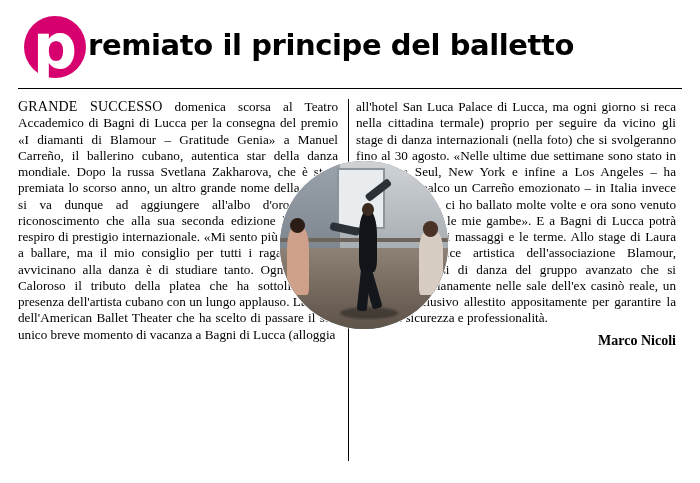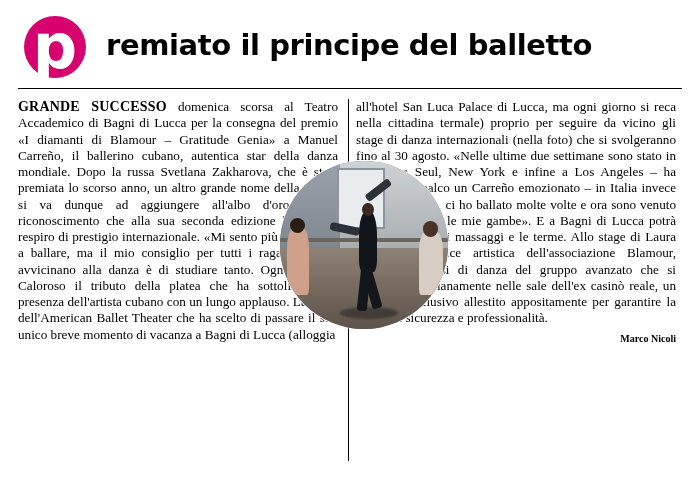--- a/index.html
+++ b/index.html
@@ -48,21 +48,21 @@
     font-weight: bold;
     font-size: 62px;
     line-height: 66px;
   }
   .headline-text {
     font-family: "DejaVu Sans", sans-serif;
     font-weight: bold;
     font-size: 29px;
     letter-spacing: -0.4px;
     line-height: 62px;
-    margin-left: 20px;
+    margin-left: 2px;
     white-space: nowrap;
   }
   .rule {
     border: none;
     border-top: 1px solid #000000;
     margin: 2px 0 10px 0;
   }
   
   .columns {
     position: relative;
@@ -86,33 +86,33 @@
     font-family: "Liberation Serif", serif;
     font-size: 13.2px;
     line-height: 16.25px;
     text-align: justify;
     text-justify: inter-word;
     hyphens: manual;
     margin: 0;
   }
   .kicker {
     font-variant: small-caps;
-    font-weight: bold;
+    font-weight: normal;
     font-size: 14px;
     letter-spacing: 0.2px;
     margin-top: 44px;
   }
   .bold {
     font-weight: normal;
   }
   .sign {
     display: block;
     text-align: right;
     font-weight: bold;
-    font-size: 10px;
+    font-size: 14px;
     margin-top: 6px;
   }
   
   .photo {
     position: absolute;
     left: 262px;
     top: 62px;
     width: 168px;
     height: 168px;
     border-radius: 50%;

